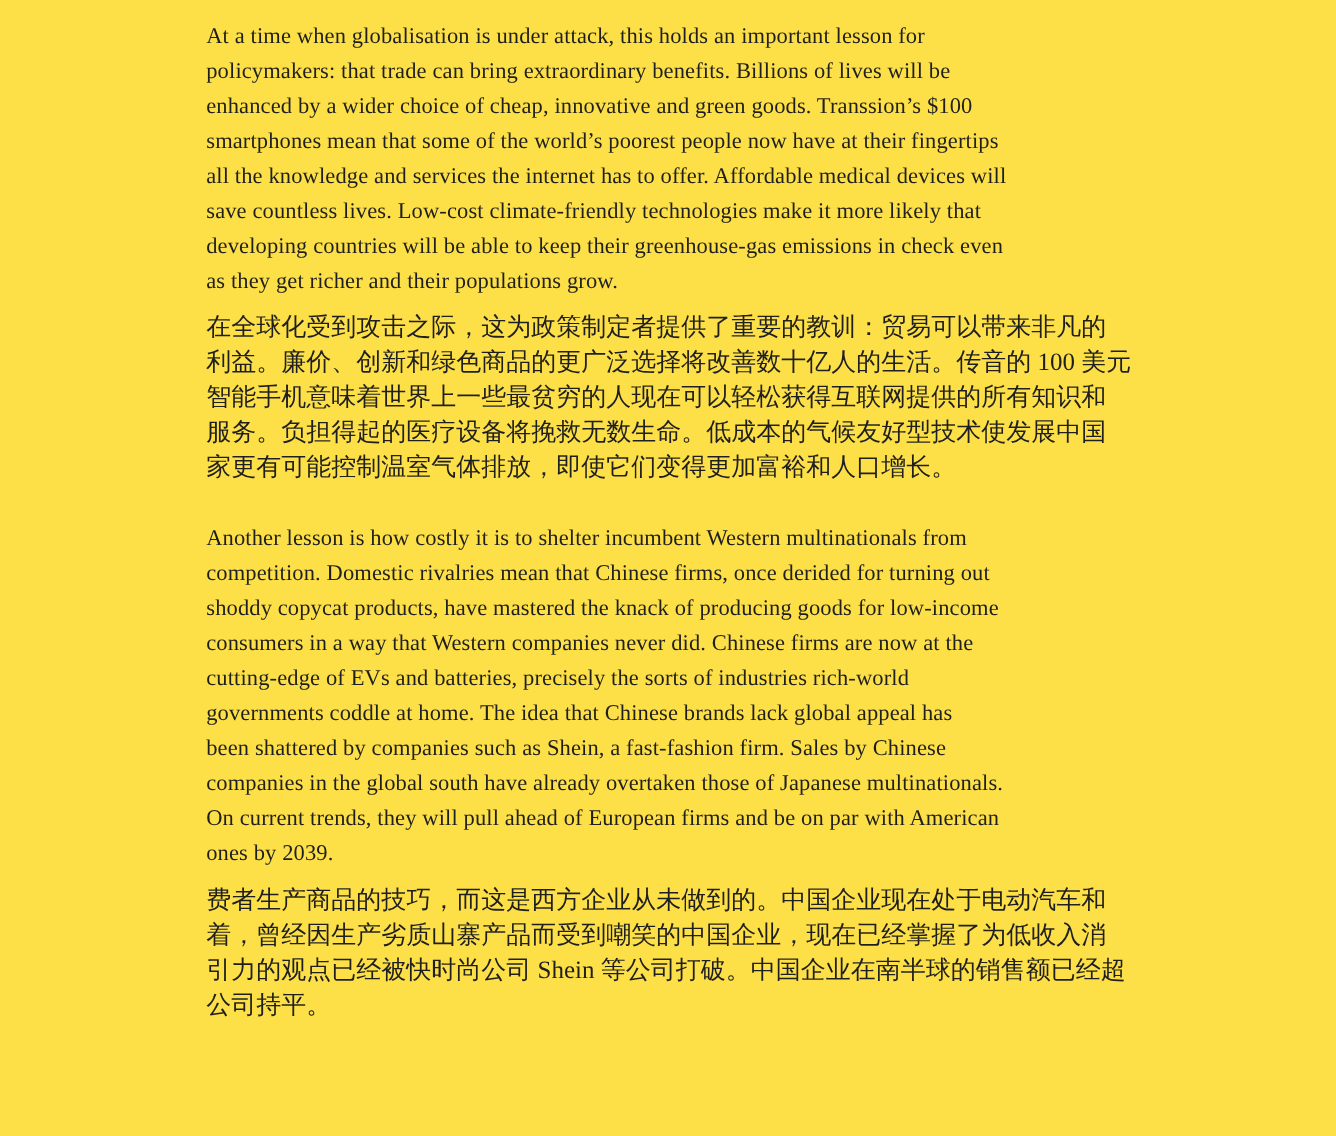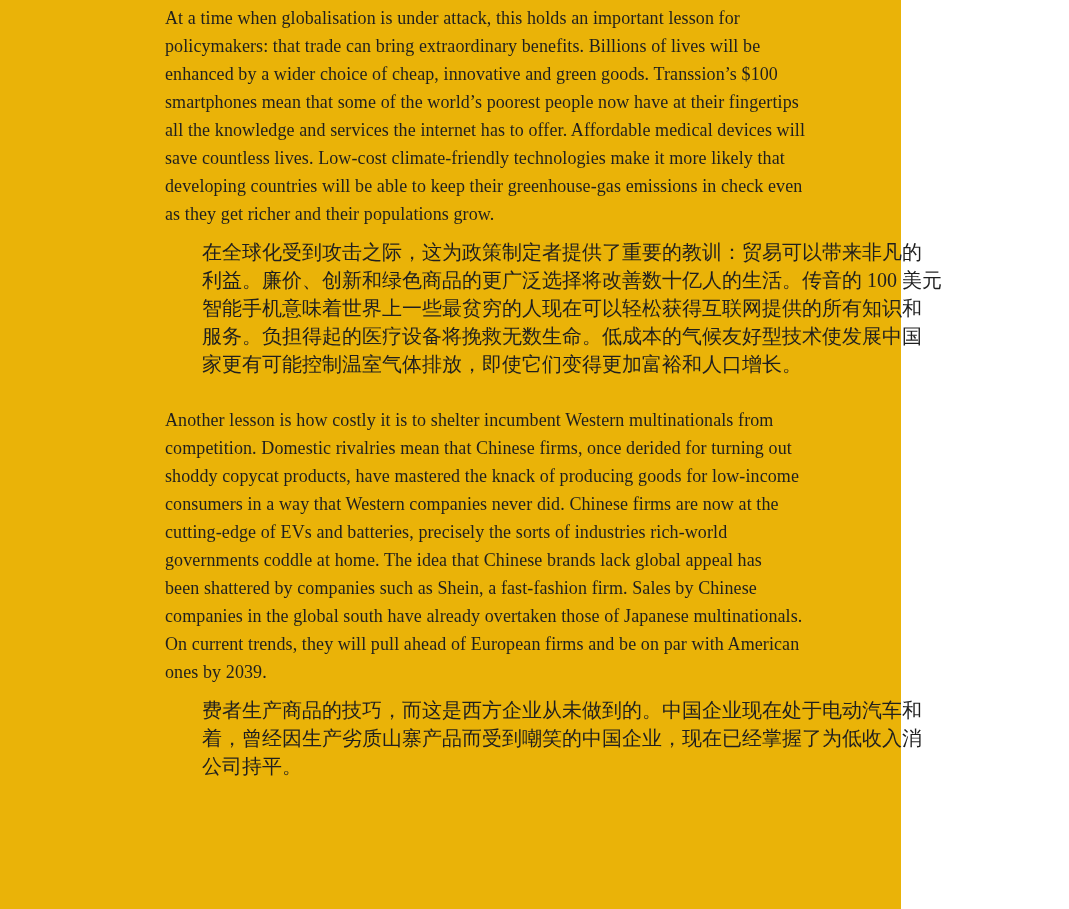--- a/index.html
+++ b/index.html
@@ -8,24 +8,24 @@
     background: #ffffff;
   }
   body {
     width: 1069px;
     height: 909px;
     overflow: hidden;
     font-family: "Liberation Serif", "DejaVu Serif", serif;
   }
   .page {
     box-sizing: border-box;
-    width: 901px;
+    width: 1069px;
     height: 909px;
-    padding: 4px 0 0 165px;
-    background: #eab308;
+    padding: 14px 0 0 165px;
+    background: #fde047;
   }
   .content {
     width: 745px;
   }
   .para {
     margin: 0;
     padding: 0;
   }
   .para .line {
     white-space: nowrap;
@@ -36,21 +36,20 @@
     line-height: 28px;
     letter-spacing: 0.1px;
   }
   .para-zh .line {
     font-size: 20px;
     line-height: 28px;
     font-family: "Liberation Serif", "DejaVu Serif", serif;
   }
   .para-zh {
     margin-top: 10px;
-    margin-left: 37px;
   }
   .para + .para-en {
     margin-top: 28px;
   }
 </style>
 </head>
 <body>
 
 <div class="page">
   <div class="content">
@@ -79,16 +78,17 @@
         <div class="line">cutting-edge of EVs and batteries, precisely the sorts of industries rich-world</div>
         <div class="line">governments coddle at home. The idea that Chinese brands lack global appeal has</div>
         <div class="line">been shattered by companies such as Shein, a fast-fashion firm. Sales by Chinese</div>
         <div class="line">companies in the global south have already overtaken those of Japanese multinationals.</div>
         <div class="line">On current trends, they will pull ahead of European firms and be on par with American</div>
         <div class="line">ones by 2039.</div>
       </div>
     <div class="para para-zh">
         <div class="line">费者生产商品的技巧，而这是西方企业从未做到的。中国企业现在处于电动汽车和</div>
         <div class="line">着，曾经因生产劣质山寨产品而受到嘲笑的中国企业，现在已经掌握了为低收入消</div>
+        <div class="line">引力的观点已经被快时尚公司 Shein 等公司打破。中国企业在南半球的销售额已经超</div>
         <div class="line">公司持平。</div>
       </div>
   </div>
 </div>
 
 </body></html>

